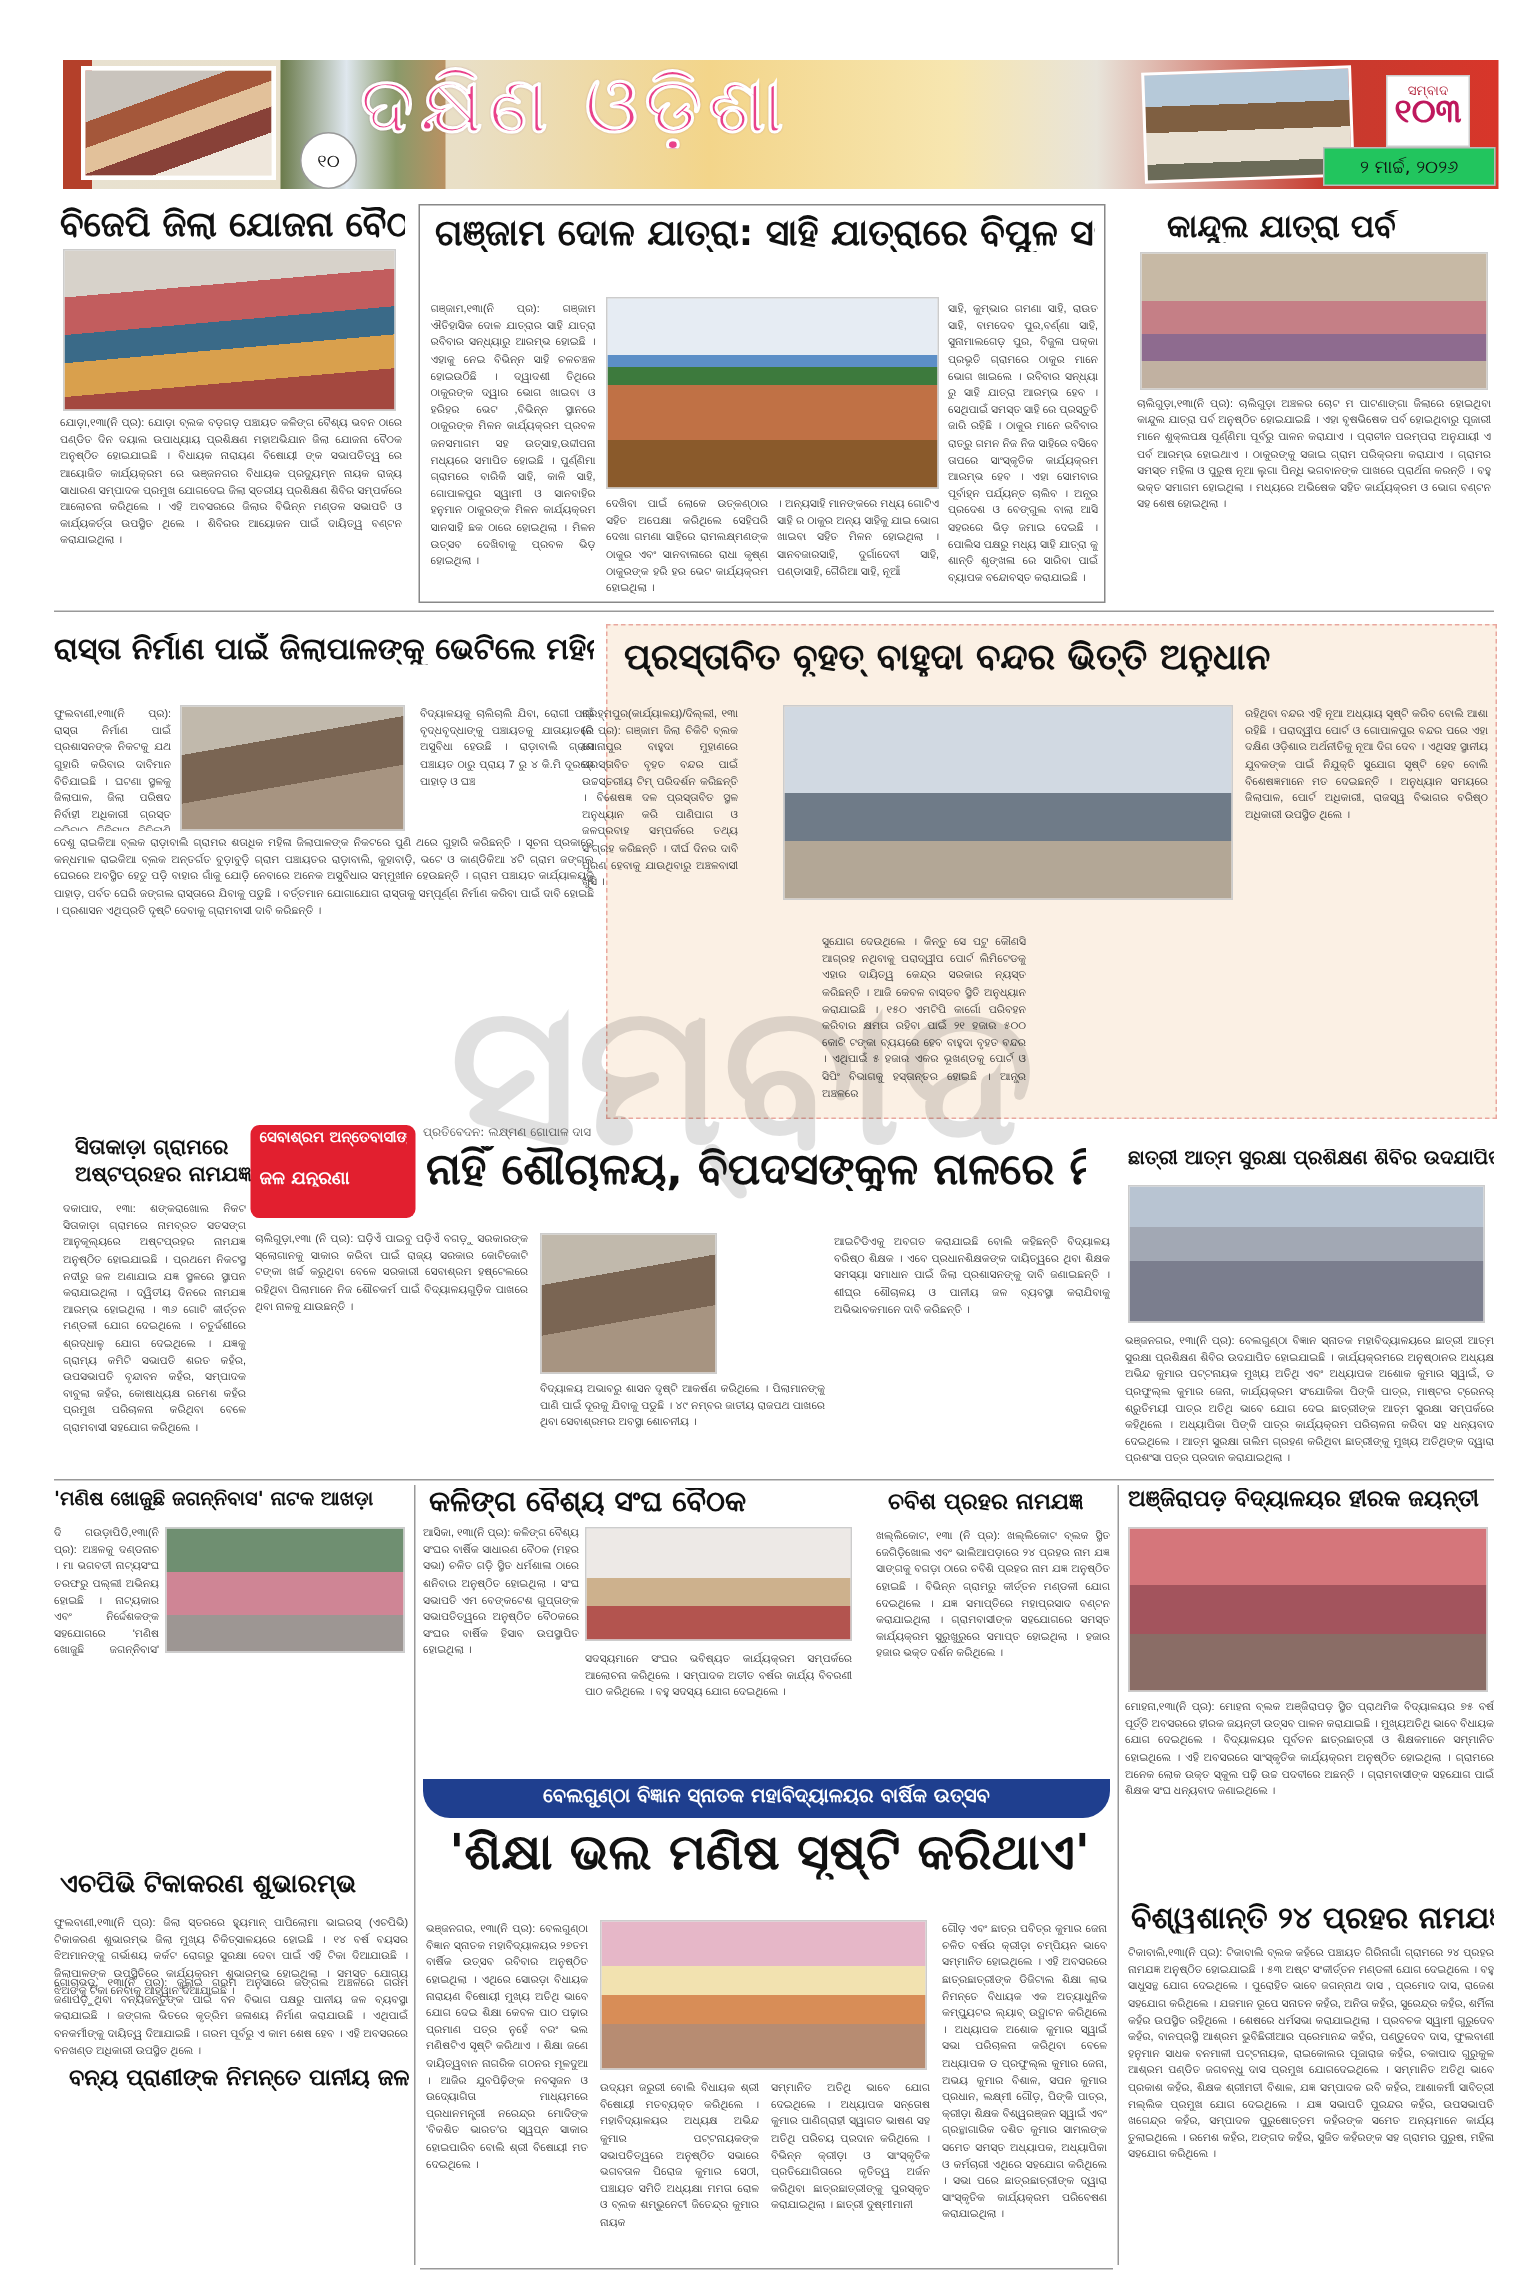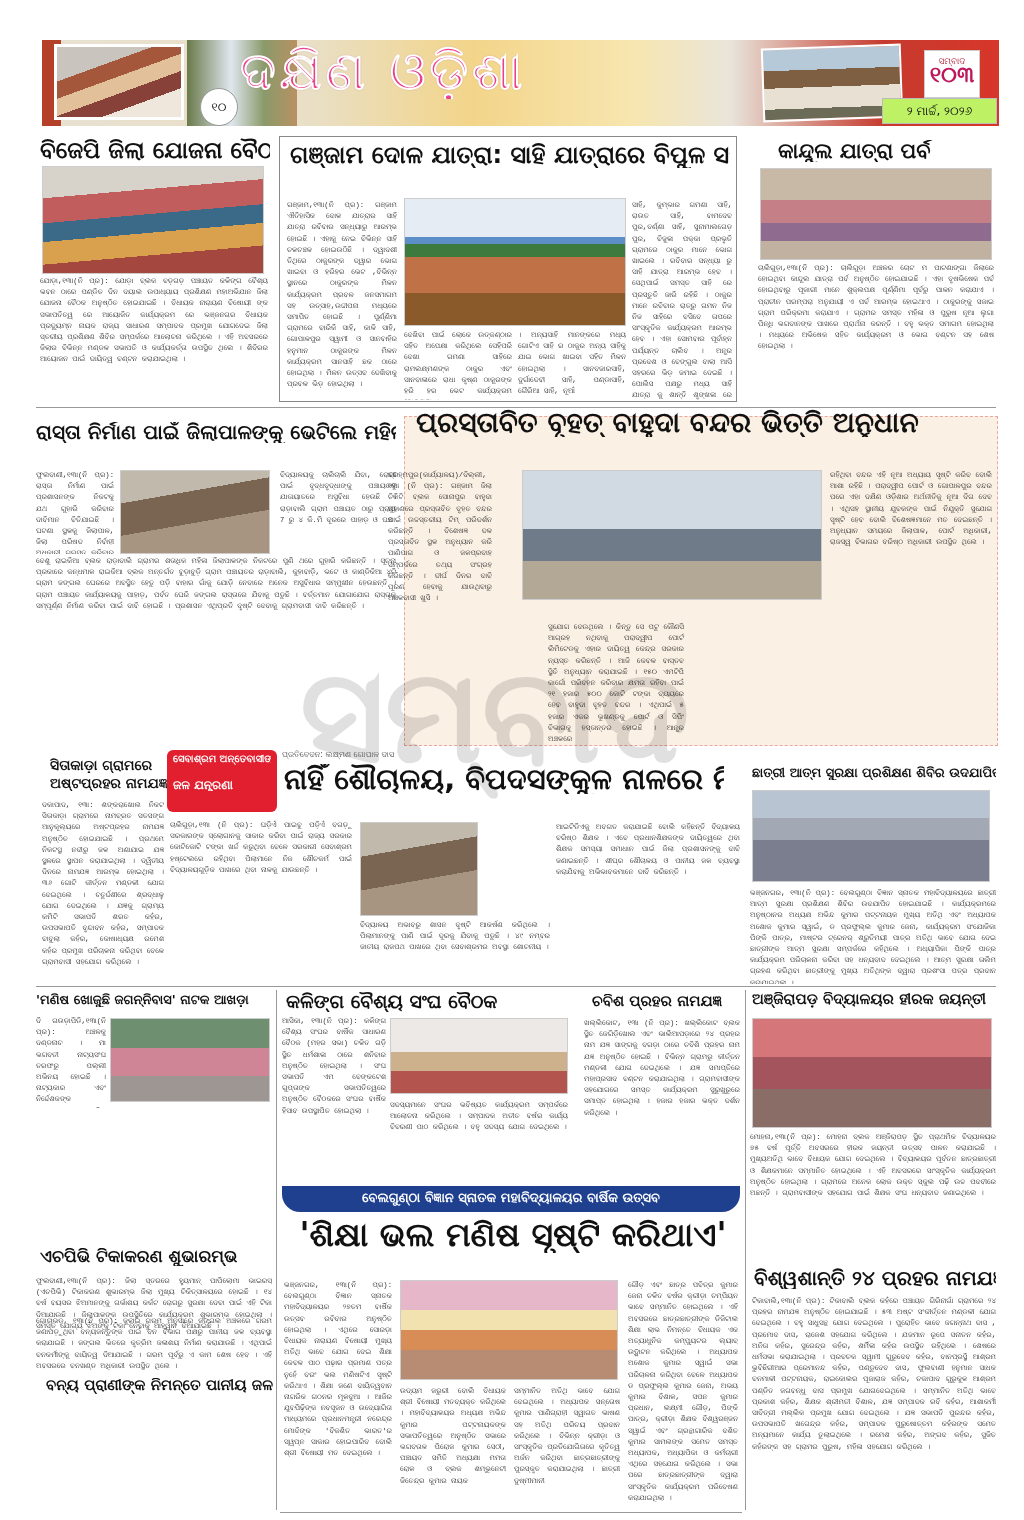--- a/index.html
+++ b/index.html
@@ -1,28 +1,28 @@
 <!DOCTYPE html>
 <html><head>
 <meta charset="utf-8">
 <style>
 *{box-sizing:border-box;margin:0;padding:0}
 html,body{width:1024px;height:1520px;background:#fff;overflow:hidden}
 body{font-family:"DejaVu Sans",sans-serif;color:#111;position:relative}
 .abs{position:absolute}
 .hl{font-family:"DejaVu Sans",sans-serif;font-weight:bold;color:#111;line-height:1.05;white-space:nowrap;overflow:hidden}
-.txt{font-family:Liberation Mono, monospace;font-size:7.2px;line-height:11.2px;color:#333;text-align:justify;overflow:hidden}
+.txt{font-family:Liberation Sans, sans-serif;font-size:7.2px;line-height:11.2px;color:#333;text-align:justify;overflow:hidden}
 .photo{overflow:hidden;border:1px solid #ccc}
 .vline{position:absolute;width:1px;background:#999}
 .hline{position:absolute;height:1px;background:#999}
 
 .mast{left:42px;top:40px;width:957px;height:86px;background:linear-gradient(90deg,#b4402a 0 2%,#e8e1d0 2%,#e9dfc6 28%,#f3d58a 45%,#f7e6b0 62%,#e8e4da 72%,#c63a2e 88%,#d8362a 100%);overflow:hidden}
 .mast-title{left:240px;top:44px;font-size:52px;color:#e9418a;font-weight:normal;letter-spacing:4px;-webkit-text-stroke:2px #fff;text-shadow:0 0 2px #7a1b44}
 .page-num{left:200px;top:88px;width:38px;height:38px;border-radius:50%;background:#fff;border:1px solid #999;font-size:12px;display:flex;align-items:center;justify-content:center}
-.date-box{left:882px;top:98px;width:115px;height:26px;background:#bef264;border:1px solid #bbb;font-size:12px;display:flex;align-items:center;justify-content:center}
+.date-box{left:882px;top:98px;width:115px;height:26px;background:#22c55e;border:1px solid #bbb;font-size:12px;display:flex;align-items:center;justify-content:center}
 .logo-box{left:924px;top:50px;width:56px;height:48px;background:#fff;border:1px solid #ccc;font-size:9px;color:#b01e36;text-align:center;padding-top:4px;line-height:13px}
 .logo-box b{display:block;font-size:22px;color:#be185d}
 .red-banner{background:#e21f2f;color:#fff;font-weight:bold}
 .blue-banner{background:#1f3f8f;color:#fff;font-weight:bold;border-radius:0 0 18px 18px;text-align:center}
 .ph1{background:linear-gradient(160deg,#c9c4bd 0 30%,#a4573a 30% 45%,#e2c19a 45% 60%,#884138 60% 75%,#efe7dc 75%)}
 .ph2{background:linear-gradient(180deg,#e6ecf3 0 30%,#5c8fc7 30% 36%,#3d7a3d 36% 46%,#c07145 46% 75%,#8a5a2b 75%)}
 .ph3{background:linear-gradient(175deg,#d7d2ca 0 25%,#c25d5e 25% 45%,#3a6a88 45% 60%,#d9a04d 60% 78%,#a4483f 78%)}
 .ph4{background:linear-gradient(180deg,#c7b9a5 0 35%,#c57f86 35% 60%,#8e6b8f 60% 80%,#c1b1a1 80%)}
 .ph5{background:linear-gradient(180deg,#d1d9e2 0 45%,#6f7b88 45% 70%,#b3a796 70%)}
 .ph6{background:linear-gradient(170deg,#c1b9ac 0 30%,#7a6553 30% 60%,#a79481 60%)}
@@ -67,21 +67,21 @@
 
 <div class="hline" style="left:36px;top:407px;width:960px"></div>
 
 <div class="abs hl" style="left:36px;top:422px;font-size:20px;width:360px">ରାସ୍ତା ନିର୍ମାଣ ପାଇଁ ଜିଲାପାଳଙ୍କୁ ଭେଟିଲେ ମହିଳା</div>
 <div class="abs txt" style="left:36px;top:470px;width:78px;height:84px">ଫୁଲବାଣୀ,୧୩ା(ନି ପ୍ର): ରାସ୍ତା ନିର୍ମାଣ ପାଇଁ ପ୍ରଶାସନଙ୍କ ନିକଟକୁ ଯଥ ଗୁହାରି କରିବାର ଦାବିମାନ ବିତିଯାଇଛି । ଘଟଣା ସ୍ଥଳକୁ ଜିଲାପାଳ, ଜିଲା ପରିଷଦ ନିର୍ବାହୀ ଅଧିକାରୀ ଗ୍ରସ୍ତ କରିବାର ତିନିମାସ ବିତିଲାଣି ତଥାପି ସୁଫଳ ମିଳୁନି ।</div>
 <div class="abs photo ph6" style="left:120px;top:470px;width:150px;height:84px"></div>
 <div class="abs txt" style="left:280px;top:470px;width:116px;height:84px">ବିଦ୍ୟାଳୟକୁ ଚାଲିଚାଲି ଯିବା, ରୋଗୀ ପାଇଁ ବୃଦ୍ଧବୃଦ୍ଧାଙ୍କୁ ପଞ୍ଚାୟତକୁ ଯାତାୟାତରେ ଅସୁବିଧା ହେଉଛି । ରାଡ଼ାବାଲି ଗ୍ରାମ ପଞ୍ଚାୟତ ଠାରୁ ପ୍ରାୟ 7 ରୁ ୪ କି.ମି ଦୂରରେ ପାହାଡ଼ ଓ ଘଞ୍ଚ</div>
 <div class="abs txt" style="left:36px;top:556px;width:360px;height:186px">ଦେଶୁ ରାଇକିଆ ବ୍ଲକ ରାଡ଼ାବାଲି ଗ୍ରାମର ଶତାଧିକ ମହିଳା ଜିଲାପାଳଙ୍କ ନିକଟରେ ପୁଣି ଥରେ ଗୁହାରି କରିଛନ୍ତି । ସୂଚନା ପ୍ରକାରେ କନ୍ଧମାଳ ରାଇକିଆ ବ୍ଲକ ଅନ୍ତର୍ଗତ ବୁଡ଼ାବୁଡ଼ି ଗ୍ରାମ ପଞ୍ଚାୟତର ରାଡ଼ାବାଲି, କୁହାବାଡ଼ି, ଭଟେ ଓ କାଣ୍ଡିକିଆ ୪ଟି ଗ୍ରାମ ଜଙ୍ଗଲ ଘେରରେ ଅବସ୍ଥିତ ହେତୁ ପଡ଼ି ବାହାର ଗାଁକୁ ଯୋଡ଼ି ନେବାରେ ଅନେକ ଅସୁବିଧାର ସମ୍ମୁଖୀନ ହେଉଛନ୍ତି । ଗ୍ରାମ ପଞ୍ଚାୟତ କାର୍ଯ୍ୟାଳୟକୁ ପାହାଡ଼, ପର୍ବତ ଘେରି ଜଙ୍ଗଲ ରାସ୍ତାରେ ଯିବାକୁ ପଡୁଛି । ବର୍ତ୍ତମାନ ଯୋଗାଯୋଗ ରାସ୍ତାକୁ ସମ୍ପୂର୍ଣ୍ଣ ନିର୍ମାଣ କରିବା ପାଇଁ ଦାବି ହୋଇଛି । ପ୍ରଶାସନ ଏଥିପ୍ରତି ଦୃଷ୍ଟି ଦେବାକୁ ଗ୍ରାମବାସୀ ଦାବି କରିଛନ୍ତି ।</div>
 
 <div class="abs" style="left:404px;top:416px;width:594px;height:330px;background:#fbf0e4;border:1px dashed #e9a79e"></div>
-<div class="abs hl" style="left:416px;top:408px;font-size:28px;width:574px">ପ୍ରସ୍ତାବିତ ବୃହତ୍ ବାହୁଦା ବନ୍ଦର ଭିତ୍ତି ଅନୁଧାନ</div>
+<div class="abs hl" style="left:416px;top:426px;font-size:24px;width:574px">ପ୍ରସ୍ତାବିତ ବୃହତ୍ ବାହୁଦା ବନ୍ଦର ଭିତ୍ତି ଅନୁଧାନ</div>
 <div class="abs txt" style="left:388px;top:470px;width:104px;height:272px">ବ୍ରହ୍ମପୁର(କାର୍ଯ୍ୟାଳୟ)/ଦିଲ୍ଲୀ, ୧୩ା (ନି ପ୍ର): ଗଞ୍ଜାମ ଜିଲା ଚିକିଟି ବ୍ଲକ ସୋନାପୁର ବାହୁଦା ମୁହାଣରେ ପ୍ରସ୍ତାବିତ ବୃହତ ବନ୍ଦର ପାଇଁ ଉଚ୍ଚସ୍ତରୀୟ ଟିମ୍ ପରିଦର୍ଶନ କରିଛନ୍ତି । ବିଶେଷଜ୍ଞ ଦଳ ପ୍ରସ୍ତାବିତ ସ୍ଥଳ ଅନୁଧ୍ୟାନ କରି ପାଣିପାଗ ଓ ଜଳପ୍ରବାହ ସମ୍ପର୍କରେ ତଥ୍ୟ ସଂଗ୍ରହ କରିଛନ୍ତି । ଦୀର୍ଘ ଦିନର ଦାବି ପୂରଣ ହେବାକୁ ଯାଉଥିବାରୁ ଅଞ୍ଚଳବାସୀ ଖୁସି ।</div>
 <div class="abs photo ph5" style="left:522px;top:470px;width:300px;height:130px"></div>
 <div class="abs txt" style="left:548px;top:622px;width:136px;height:120px">ସୁଯୋଗ ଦେଉଥିଲେ । କିନ୍ତୁ ସେ ପଟୁ କୌଣସି ଆଗ୍ରହ ନଥିବାକୁ ପରାଦ୍ୱୀପ ପୋର୍ଟ ଲିମିଟେଡକୁ ଏହାର ଦାୟିତ୍ୱ କେନ୍ଦ୍ର ସରକାର ନ୍ୟସ୍ତ କରିଛନ୍ତି । ଆଜି କେବଳ ବାସ୍ତବ ସ୍ଥିତି ଅନୁଧ୍ୟାନ କରାଯାଇଛି । ୧୫୦ ଏମଟିପି କାର୍ଗୋ ପରିବହନ କରିବାର କ୍ଷମତା ରହିବା ପାଇଁ ୨୧ ହଜାର ୫୦୦ କୋଟି ଟଙ୍କା ବ୍ୟୟରେ ହେବ ବାହୁଦା ବୃହତ ବନ୍ଦର । ଏଥିପାଇଁ ୫ ହଜାର ଏକର ଭୂଖଣ୍ଡକୁ ପୋର୍ଟ ଓ ସିପିଂ ବିଭାଗକୁ ହସ୍ତାନ୍ତର ହୋଇଛି । ଆନ୍ଧ୍ର ଅଞ୍ଚଳରେ</div>
 <div class="abs txt" style="left:830px;top:470px;width:162px;height:272px">ରହିଥିବା ବନ୍ଦର ଏହି ନୂଆ ଅଧ୍ୟାୟ ସୃଷ୍ଟି କରିବ ବୋଲି ଆଶା ରହିଛି । ପରାଦ୍ୱୀପ ପୋର୍ଟ ଓ ଗୋପାଳପୁର ବନ୍ଦର ପରେ ଏହା ଦକ୍ଷିଣ ଓଡ଼ିଶାର ଅର୍ଥନୀତିକୁ ନୂଆ ଦିଗ ଦେବ । ଏଥିସହ ସ୍ଥାନୀୟ ଯୁବକଙ୍କ ପାଇଁ ନିଯୁକ୍ତି ସୁଯୋଗ ସୃଷ୍ଟି ହେବ ବୋଲି ବିଶେଷଜ୍ଞମାନେ ମତ ଦେଇଛନ୍ତି । ଅନୁଧ୍ୟାନ ସମୟରେ ଜିଲାପାଳ, ପୋର୍ଟ ଅଧିକାରୀ, ରାଜସ୍ୱ ବିଭାଗର ବରିଷ୍ଠ ଅଧିକାରୀ ଉପସ୍ଥିତ ଥିଲେ ।</div>
 
 <div class="abs watermark">ସମ୍ବାଦ</div>
 
 <div class="abs hl" style="left:50px;top:758px;font-size:14px;width:160px">ସିତାକାଡ଼ା ଗ୍ରାମରେ</div>
 <div class="abs hl" style="left:50px;top:776px;font-size:14px;width:160px">ଅଷ୍ଟପ୍ରହର ନାମଯଜ୍ଞ</div>
 <div class="abs txt" style="left:42px;top:800px;width:122px;height:184px">ଦକାପାଦ, ୧୩ା: ଶଙ୍କରାଖୋଲ ନିକଟ ସିତାକାଡ଼ା ଗ୍ରାମରେ ନାମବ୍ରତ ସତସଙ୍ଗ ଆନୁକୂଲ୍ୟରେ ଅଷ୍ଟପ୍ରହର ନାମଯଜ୍ଞ ଅନୁଷ୍ଠିତ ହୋଇଯାଇଛି । ପ୍ରଥମେ ନିକଟସ୍ଥ ନଦୀରୁ ଜଳ ଅଣାଯାଇ ଯଜ୍ଞ ସ୍ଥଳରେ ସ୍ଥାପନ କରାଯାଇଥିଲା । ଦ୍ୱିତୀୟ ଦିନରେ ନାମଯଜ୍ଞ ଆରମ୍ଭ ହୋଇଥିଲା । ୩୬ ଗୋଟି କୀର୍ତ୍ତନ ମଣ୍ଡଳୀ ଯୋଗ ଦେଇଥିଲେ । ଚତୁର୍ଦ୍ଦଶୀରେ ଶ୍ରଦ୍ଧାଳୁ ଯୋଗ ଦେଇଥିଲେ । ଯଜ୍ଞକୁ ଗ୍ରାମ୍ୟ କମିଟି ସଭାପତି ଶରତ କହଁର, ଉପସଭାପତି ବୃନ୍ଦାବନ କହଁର, ସମ୍ପାଦକ ବାବୁଲା କହଁର, କୋଷାଧ୍ୟକ୍ଷ ରମେଶ କହଁର ପ୍ରମୁଖ ପରିଚାଳନା କରିଥିବା ବେଳେ ଗ୍ରାମବାସୀ ସହଯୋଗ କରିଥିଲେ ।</div>

